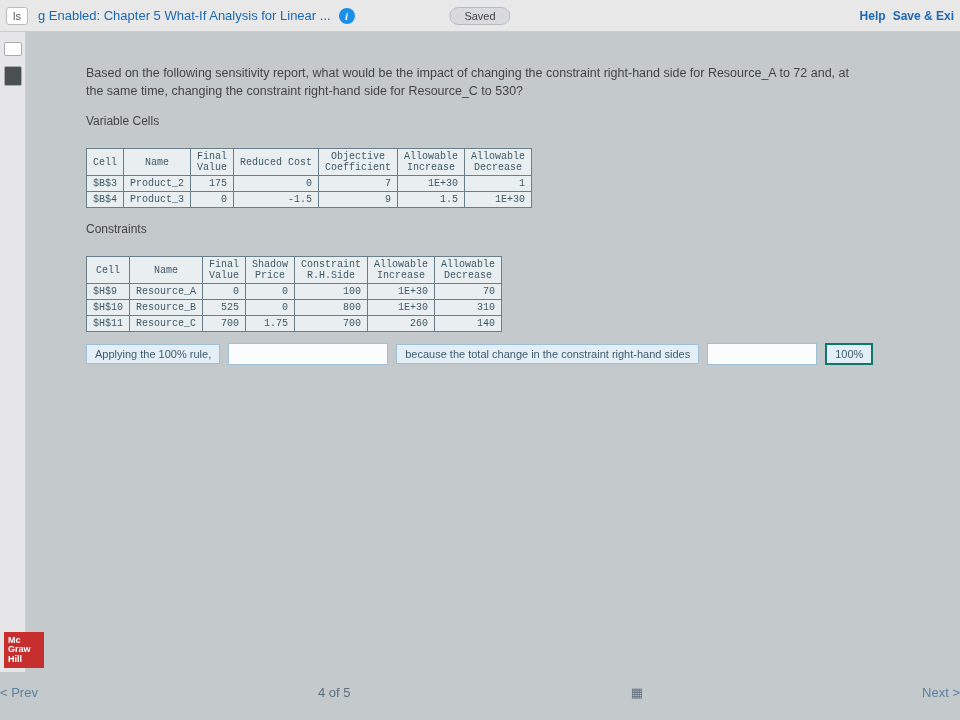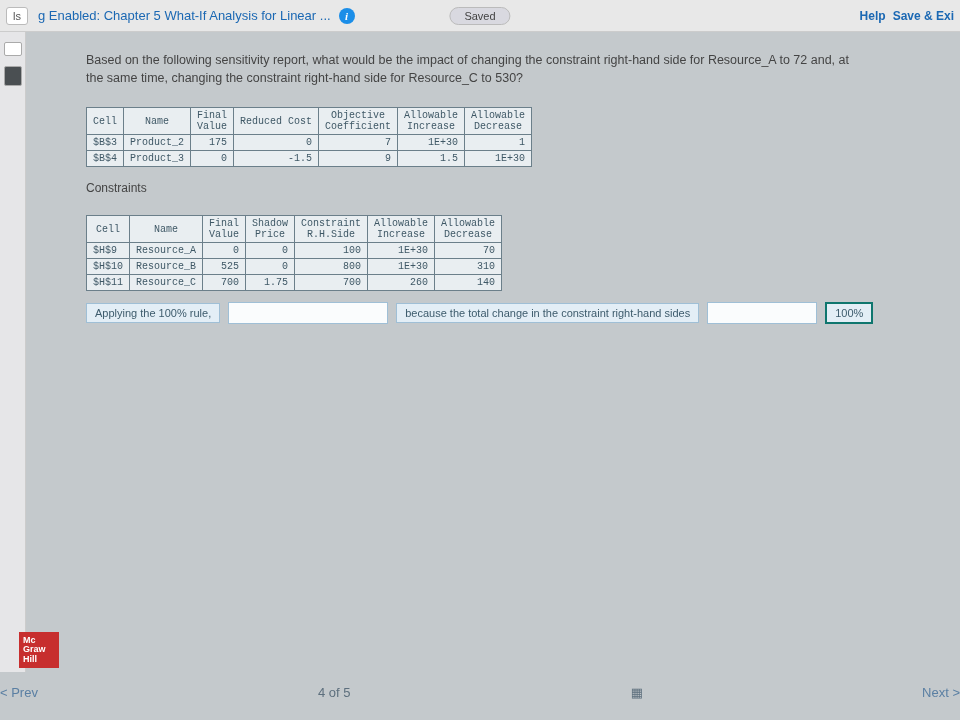--- a/index.html
+++ b/index.html
@@ -89,21 +89,21 @@
     border: 1px solid #aaa;
     border-radius: 2px;
   }
   .left-rail .rail-item.dark { background:#4a4f52; height:20px; }
   .page {
     position: absolute;
     left: 26px;
     top: 32px;
     right: 0;
     bottom: 48px;
-    padding: 19px 36px 8px 60px;
+    padding: 32px 36px 8px 60px;
   }
   .question {
     color: #444;
     font-size: 12.5px;
     line-height: 1.45;
     max-width: 780px;
   }
   .section-label {
     margin-top: 14px;
     margin-bottom: 4px;
@@ -152,21 +152,21 @@
   }
   .answer-row .endbox {
     background: #e3eef6;
     border: 2px solid #0f766e;
     padding: 3px 8px;
     font-size: 11px;
     color: #3d5b6c;
   }
   .mcgraw {
     position: absolute;
-    left: 19px;
+    left: 4px;
     bottom: 52px;
     width: 40px;
     background: #c72e2e;
     color: #fff;
     font-size: 9px;
     line-height: 1.05;
     padding: 4px;
     font-weight: 600;
   }
   .pager {
@@ -199,20 +199,21 @@
 </div>
 
 <div class="left-rail">
   <div class="rail-item"></div>
   <div class="rail-item dark"></div>
 </div>
 
 <div class="page">
   <p class="question">Based on the following sensitivity report, what would be the impact of changing the constraint right-hand side for Resource_A to 72 and, at the same time, changing the constraint right-hand side for Resource_C to 530?</p>
 
+  <div class="section-label">Variable Cells</div>
   <table class="sens">
     <tbody>
         <tr>
       <th>Cell</th>
       <th>Name</th>
       <th style="white-space:pre">Final
 Value</th>
       <th>Reduced Cost</th>
       <th style="white-space:pre">Objective
 Coefficient</th>

